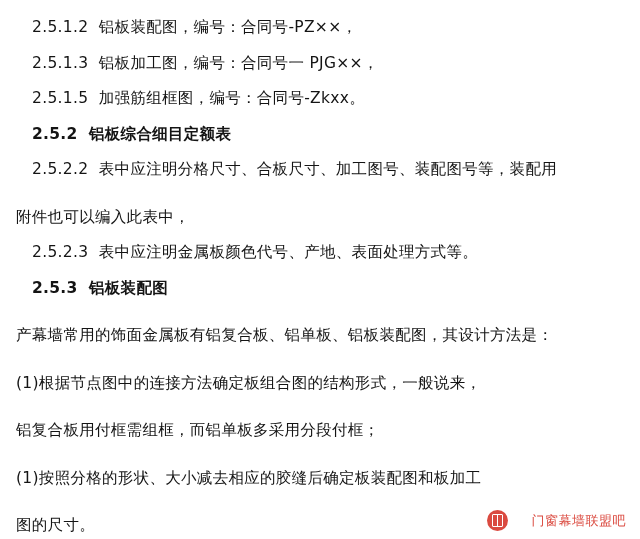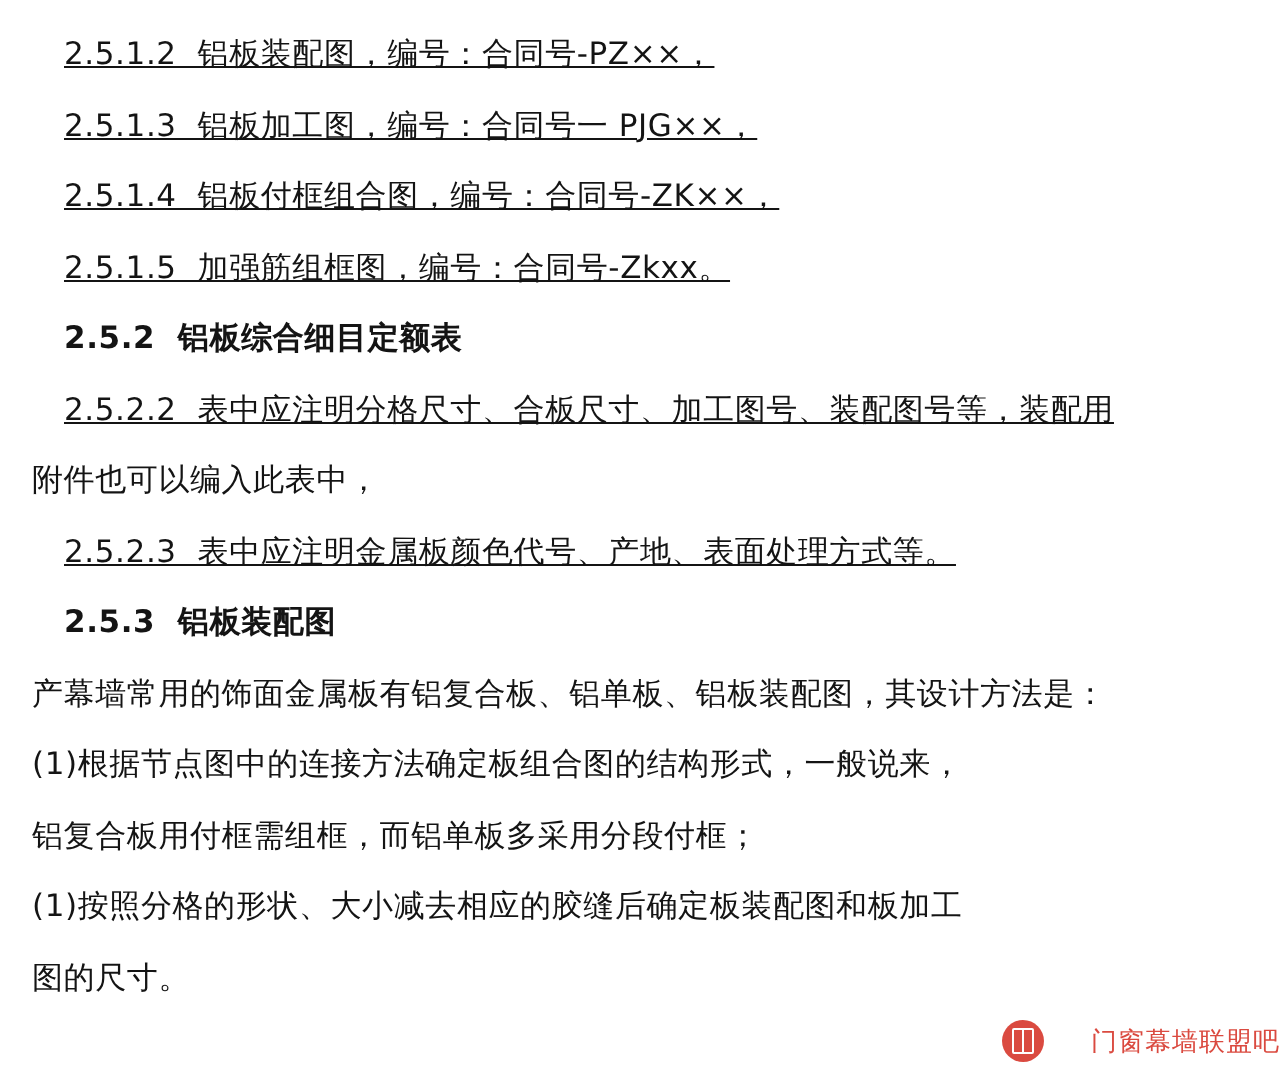--- a/index.html
+++ b/index.html
@@ -24,32 +24,32 @@
   }
   .line {
     font-size: 15.5px;
     line-height: 35.5px;
     letter-spacing: 0.3px;
     white-space: pre;
     color: #141414;
   }
   .indent {
     padding-left: 16px;
-    text-decoration: underline;
   }
   .flush {
     padding-left: 0;
+    margin-top: 12px;
   }
   .heading {
     padding-left: 16px;
     font-weight: bold;
   }
   .watermark {
     position: absolute;
-    right: 0;
+    right: 14px;
     bottom: 8px;
     display: flex;
     align-items: center;
     gap: 24px;
     opacity: 0.95;
   }
   .wm-logo {
     width: 21px;
     height: 21px;
     border-radius: 50%;
@@ -84,21 +84,20 @@
     white-space: nowrap;
   }
 </style>
 </head>
 <body>
 
 <div class="page">
 
   <div class="line indent">2.5.1.2  铝板装配图，编号：合同号-PZ××，</div>
   <div class="line indent">2.5.1.3  铝板加工图，编号：合同号一 PJG××，</div>
-  <div class="line indent">2.5.1.4  铝板付框组合图，编号：合同号-ZK××，</div>
   <div class="line indent">2.5.1.5  加强筋组框图，编号：合同号-Zkxx。</div>
   <div class="line heading">2.5.2  铝板综合细目定额表</div>
   <div class="line indent">2.5.2.2  表中应注明分格尺寸、合板尺寸、加工图号、装配图号等，装配用</div>
   <div class="line flush">附件也可以编入此表中，</div>
   <div class="line indent">2.5.2.3  表中应注明金属板颜色代号、产地、表面处理方式等。</div>
   <div class="line heading">2.5.3  铝板装配图</div>
   <div class="line flush">产幕墙常用的饰面金属板有铝复合板、铝单板、铝板装配图，其设计方法是：</div>
   <div class="line flush">(1)根据节点图中的连接方法确定板组合图的结构形式，一般说来，</div>
   <div class="line flush">铝复合板用付框需组框，而铝单板多采用分段付框；</div>
   <div class="line flush">(1)按照分格的形状、大小减去相应的胶缝后确定板装配图和板加工</div>

